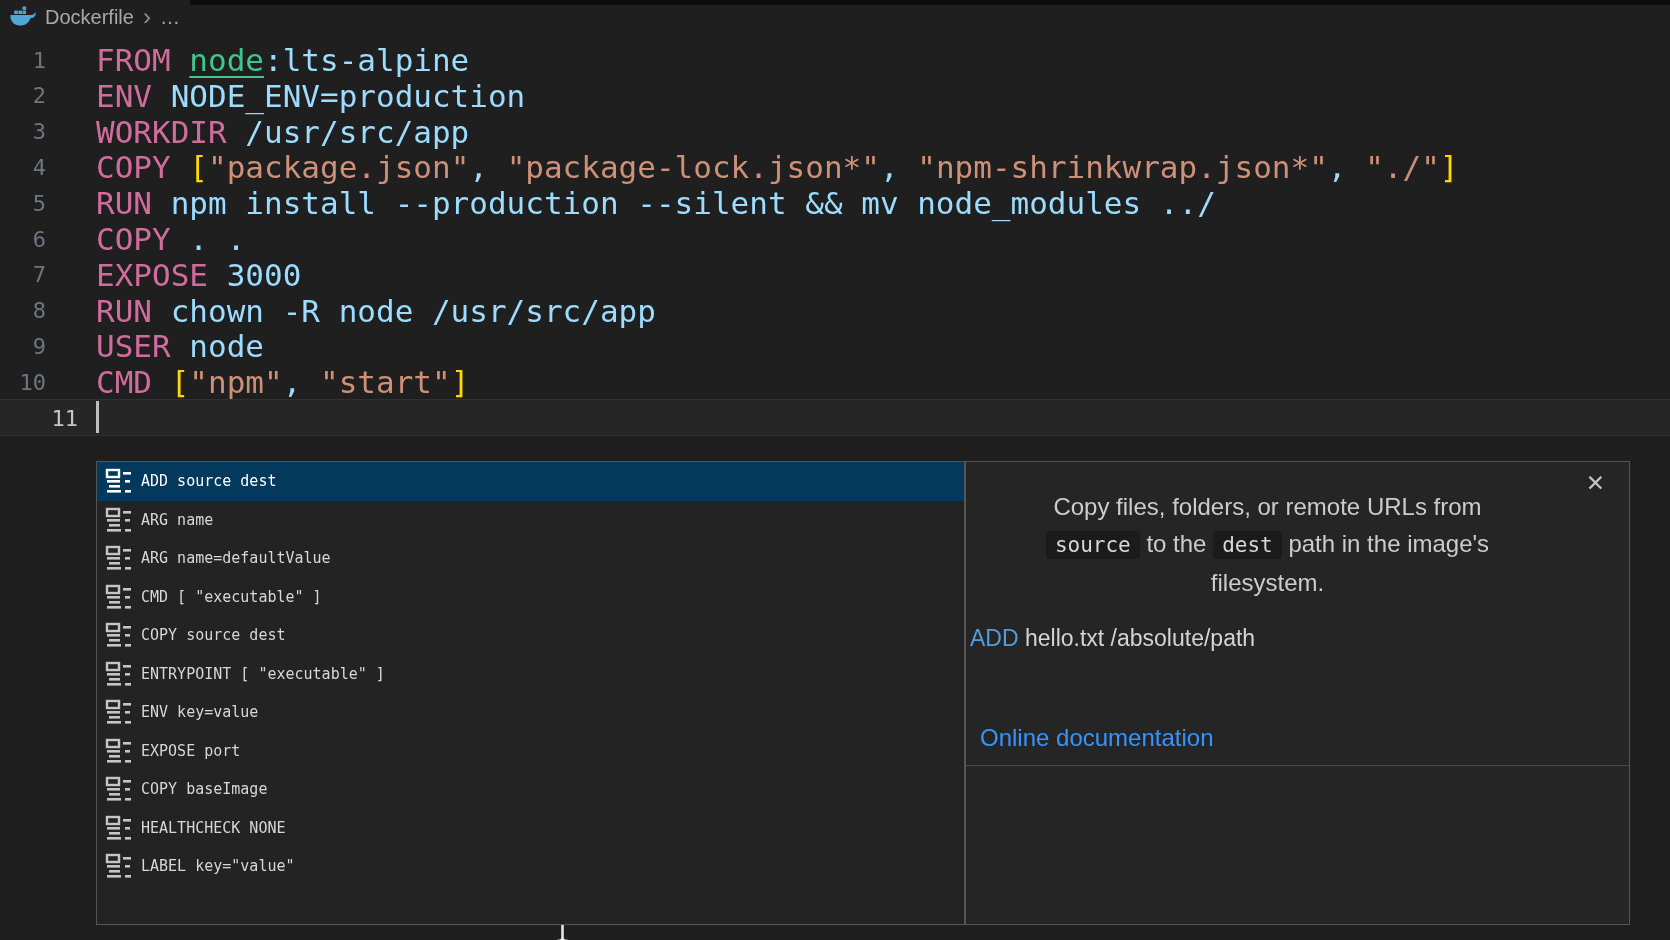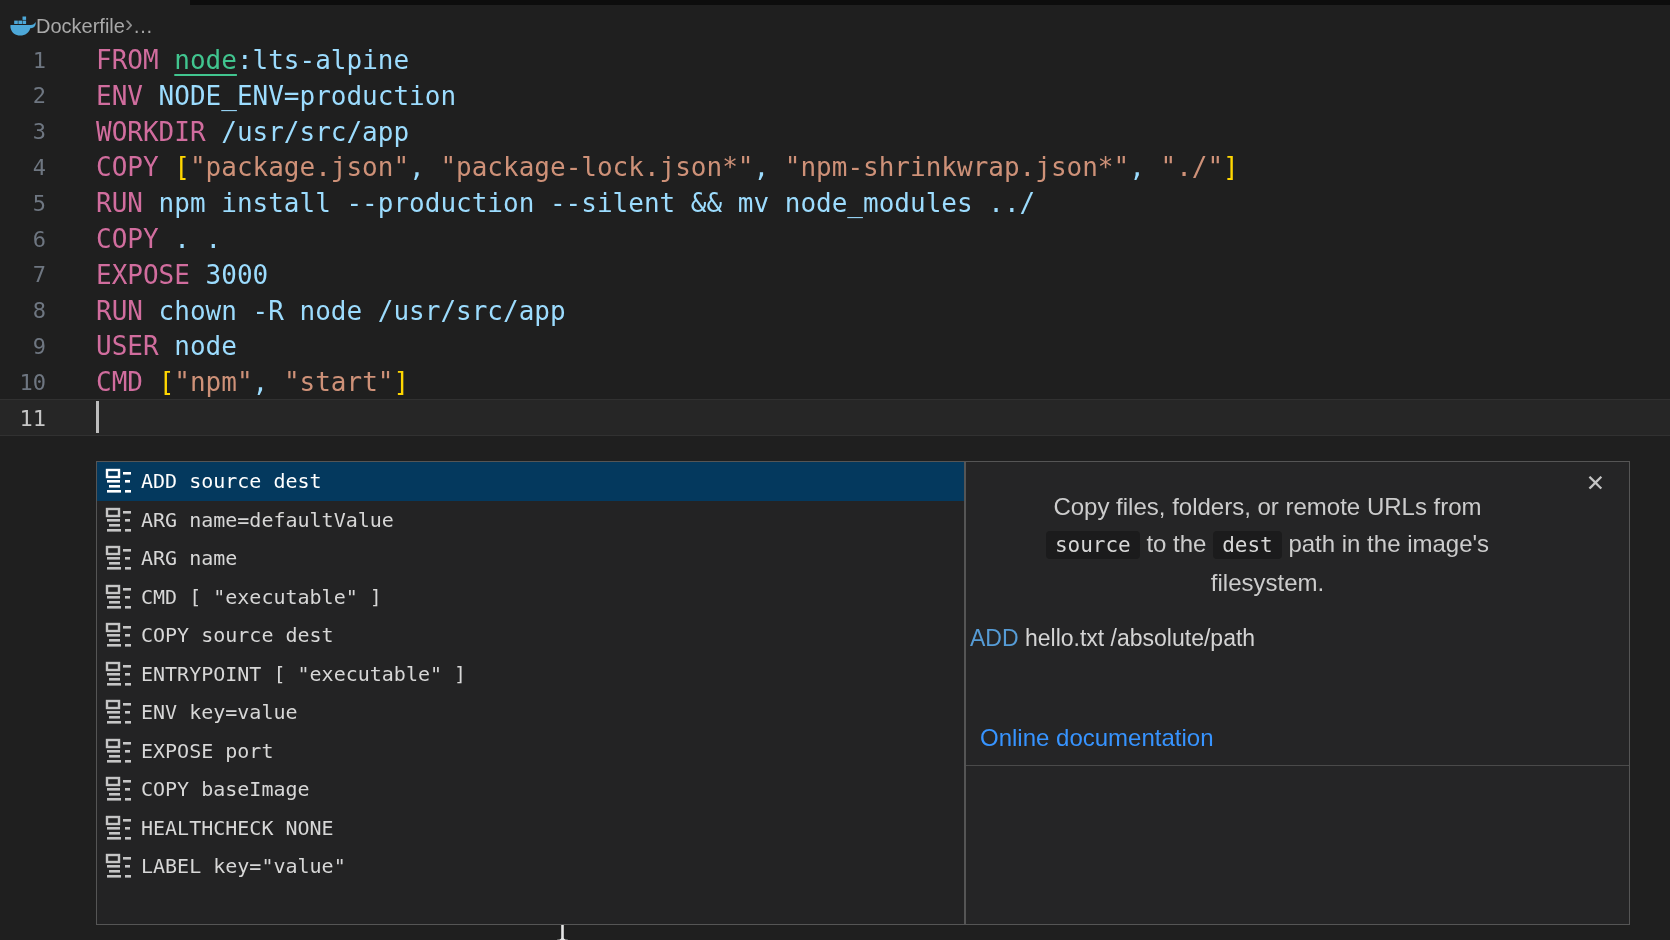--- a/index.html
+++ b/index.html
@@ -5,49 +5,49 @@
   html,body{margin:0;padding:0;}
   body{
     width:1670px;height:940px;position:relative;overflow:hidden;
     background:#1f1f1f;
     font-family:"Liberation Sans", sans-serif;
   }
   
   .top-strip{position:absolute;left:190px;top:0;right:0;height:5px;background:#0d0d0d;}
 
   
-  .breadcrumb{position:absolute;left:10px;top:6px;height:32px;display:flex;align-items:flex-end;
+  .breadcrumb{position:absolute;left:10px;top:6px;height:32px;display:flex;align-items:flex-start;gap:9px;
     color:#a9a9a9;font-size:20px;}
   .breadcrumb .sep{font-size:24px;color:#8f8f8f;margin-top:-3px;}
   .breadcrumb .whale{width:26px;height:22px;display:inline-block;}
 
   
   .code-line{position:absolute;left:0;width:100%;height:36px;display:flex;align-items:center;}
   .line-number{position:absolute;left:0;width:46px;text-align:right;
     font-family:"DejaVu Sans Mono", monospace;font-size:22px;color:#6e7681;}
-  .line-number.active{color:#c6c6c6;}
+  .line-number.active{color:#c6c6c6;margin-left:32px;}
   .line-content{position:absolute;left:96px;white-space:pre;
-    font-family:"DejaVu Sans Mono", monospace;font-size:26px;line-height:36px;}
+    font-family:"DejaVu Sans Mono", monospace;font-size:31px;line-height:36px;}
   .tk-kw{color:#d16d9e;}
   .tk-pl{color:#9cdcfe;}
   .tk-str{color:#ce9178;}
   .tk-br{color:#ffd700;}
   .tk-lnk{color:#41c58f;text-decoration:underline;text-decoration-thickness:2px;text-underline-offset:5px;}
 
   .current-line{position:absolute;left:0;top:399px;height:37px;width:100%;
     background:rgba(255,255,255,0.03);border-top:1px solid rgba(255,255,255,0.05);
     border-bottom:1px solid rgba(255,255,255,0.05);box-sizing:border-box;}
   .caret{position:absolute;left:96px;top:401px;width:2.5px;height:32px;background:#bdbdbd;}
 
   
   .suggest{position:absolute;left:96px;top:461px;width:869px;height:464px;
     background:#232324;border:1px solid #555;box-sizing:border-box;z-index:5;}
   .suggest-row{position:relative;height:38.5px;display:flex;align-items:center;
     padding:0 46px 0 8px;color:#d7d7d7;
-    font-family:"DejaVu Sans Mono", monospace;font-size:20px;white-space:nowrap;
+    font-family:"DejaVu Sans Mono", monospace;font-size:15px;white-space:nowrap;
     overflow:hidden;text-overflow:ellipsis;}
   .suggest-row.selected{background:#04395e;color:#ffffff;}
   .suggest-row .sicon{flex:0 0 28px;height:28px;margin-right:8px;}
   .suggest-row .slabel{overflow:hidden;text-overflow:ellipsis;}
 
   
   .docs{position:absolute;left:965px;top:461px;width:665px;height:464px;
     background:#252526;border:1px solid #555;box-sizing:border-box;z-index:5;}
   .docs-content{position:absolute;left:0;top:0;width:100%;height:304px;
     border-bottom:1px solid #4a4a4a;box-sizing:border-box;}
@@ -157,35 +157,35 @@
           <g fill="#c5c5c5">
             <rect x="2" y="3" width="12" height="7" fill="none" stroke="#c5c5c5" stroke-width="2.4"></rect>
             <rect x="18" y="5" width="8" height="2.6"></rect>
             <rect x="2" y="13" width="13" height="2.6"></rect>
             <rect x="20" y="13" width="5" height="2.6"></rect>
             <rect x="4" y="18" width="11" height="2.6"></rect>
             <rect x="2" y="23" width="14" height="2.6"></rect>
             <rect x="20" y="23" width="6" height="2.6"></rect>
           </g>
         </svg></span>
+      <span class="slabel">ARG name</span>
+    </div>
+    <div class="suggest-row">
+      <span class="sicon"><svg viewBox="0 0 28 28" width="28" height="28">
+          <g fill="#c5c5c5">
+            <rect x="2" y="3" width="12" height="7" fill="none" stroke="#c5c5c5" stroke-width="2.4"></rect>
+            <rect x="18" y="5" width="8" height="2.6"></rect>
+            <rect x="2" y="13" width="13" height="2.6"></rect>
+            <rect x="20" y="13" width="5" height="2.6"></rect>
+            <rect x="4" y="18" width="11" height="2.6"></rect>
+            <rect x="2" y="23" width="14" height="2.6"></rect>
+            <rect x="20" y="23" width="6" height="2.6"></rect>
+          </g>
+        </svg></span>
       <span class="slabel">ARG name=defaultValue</span>
-    </div>
-    <div class="suggest-row">
-      <span class="sicon"><svg viewBox="0 0 28 28" width="28" height="28">
-          <g fill="#c5c5c5">
-            <rect x="2" y="3" width="12" height="7" fill="none" stroke="#c5c5c5" stroke-width="2.4"></rect>
-            <rect x="18" y="5" width="8" height="2.6"></rect>
-            <rect x="2" y="13" width="13" height="2.6"></rect>
-            <rect x="20" y="13" width="5" height="2.6"></rect>
-            <rect x="4" y="18" width="11" height="2.6"></rect>
-            <rect x="2" y="23" width="14" height="2.6"></rect>
-            <rect x="20" y="23" width="6" height="2.6"></rect>
-          </g>
-        </svg></span>
-      <span class="slabel">ARG name</span>
     </div>
     <div class="suggest-row">
       <span class="sicon"><svg viewBox="0 0 28 28" width="28" height="28">
           <g fill="#c5c5c5">
             <rect x="2" y="3" width="12" height="7" fill="none" stroke="#c5c5c5" stroke-width="2.4"></rect>
             <rect x="18" y="5" width="8" height="2.6"></rect>
             <rect x="2" y="13" width="13" height="2.6"></rect>
             <rect x="20" y="13" width="5" height="2.6"></rect>
             <rect x="4" y="18" width="11" height="2.6"></rect>
             <rect x="2" y="23" width="14" height="2.6"></rect>

